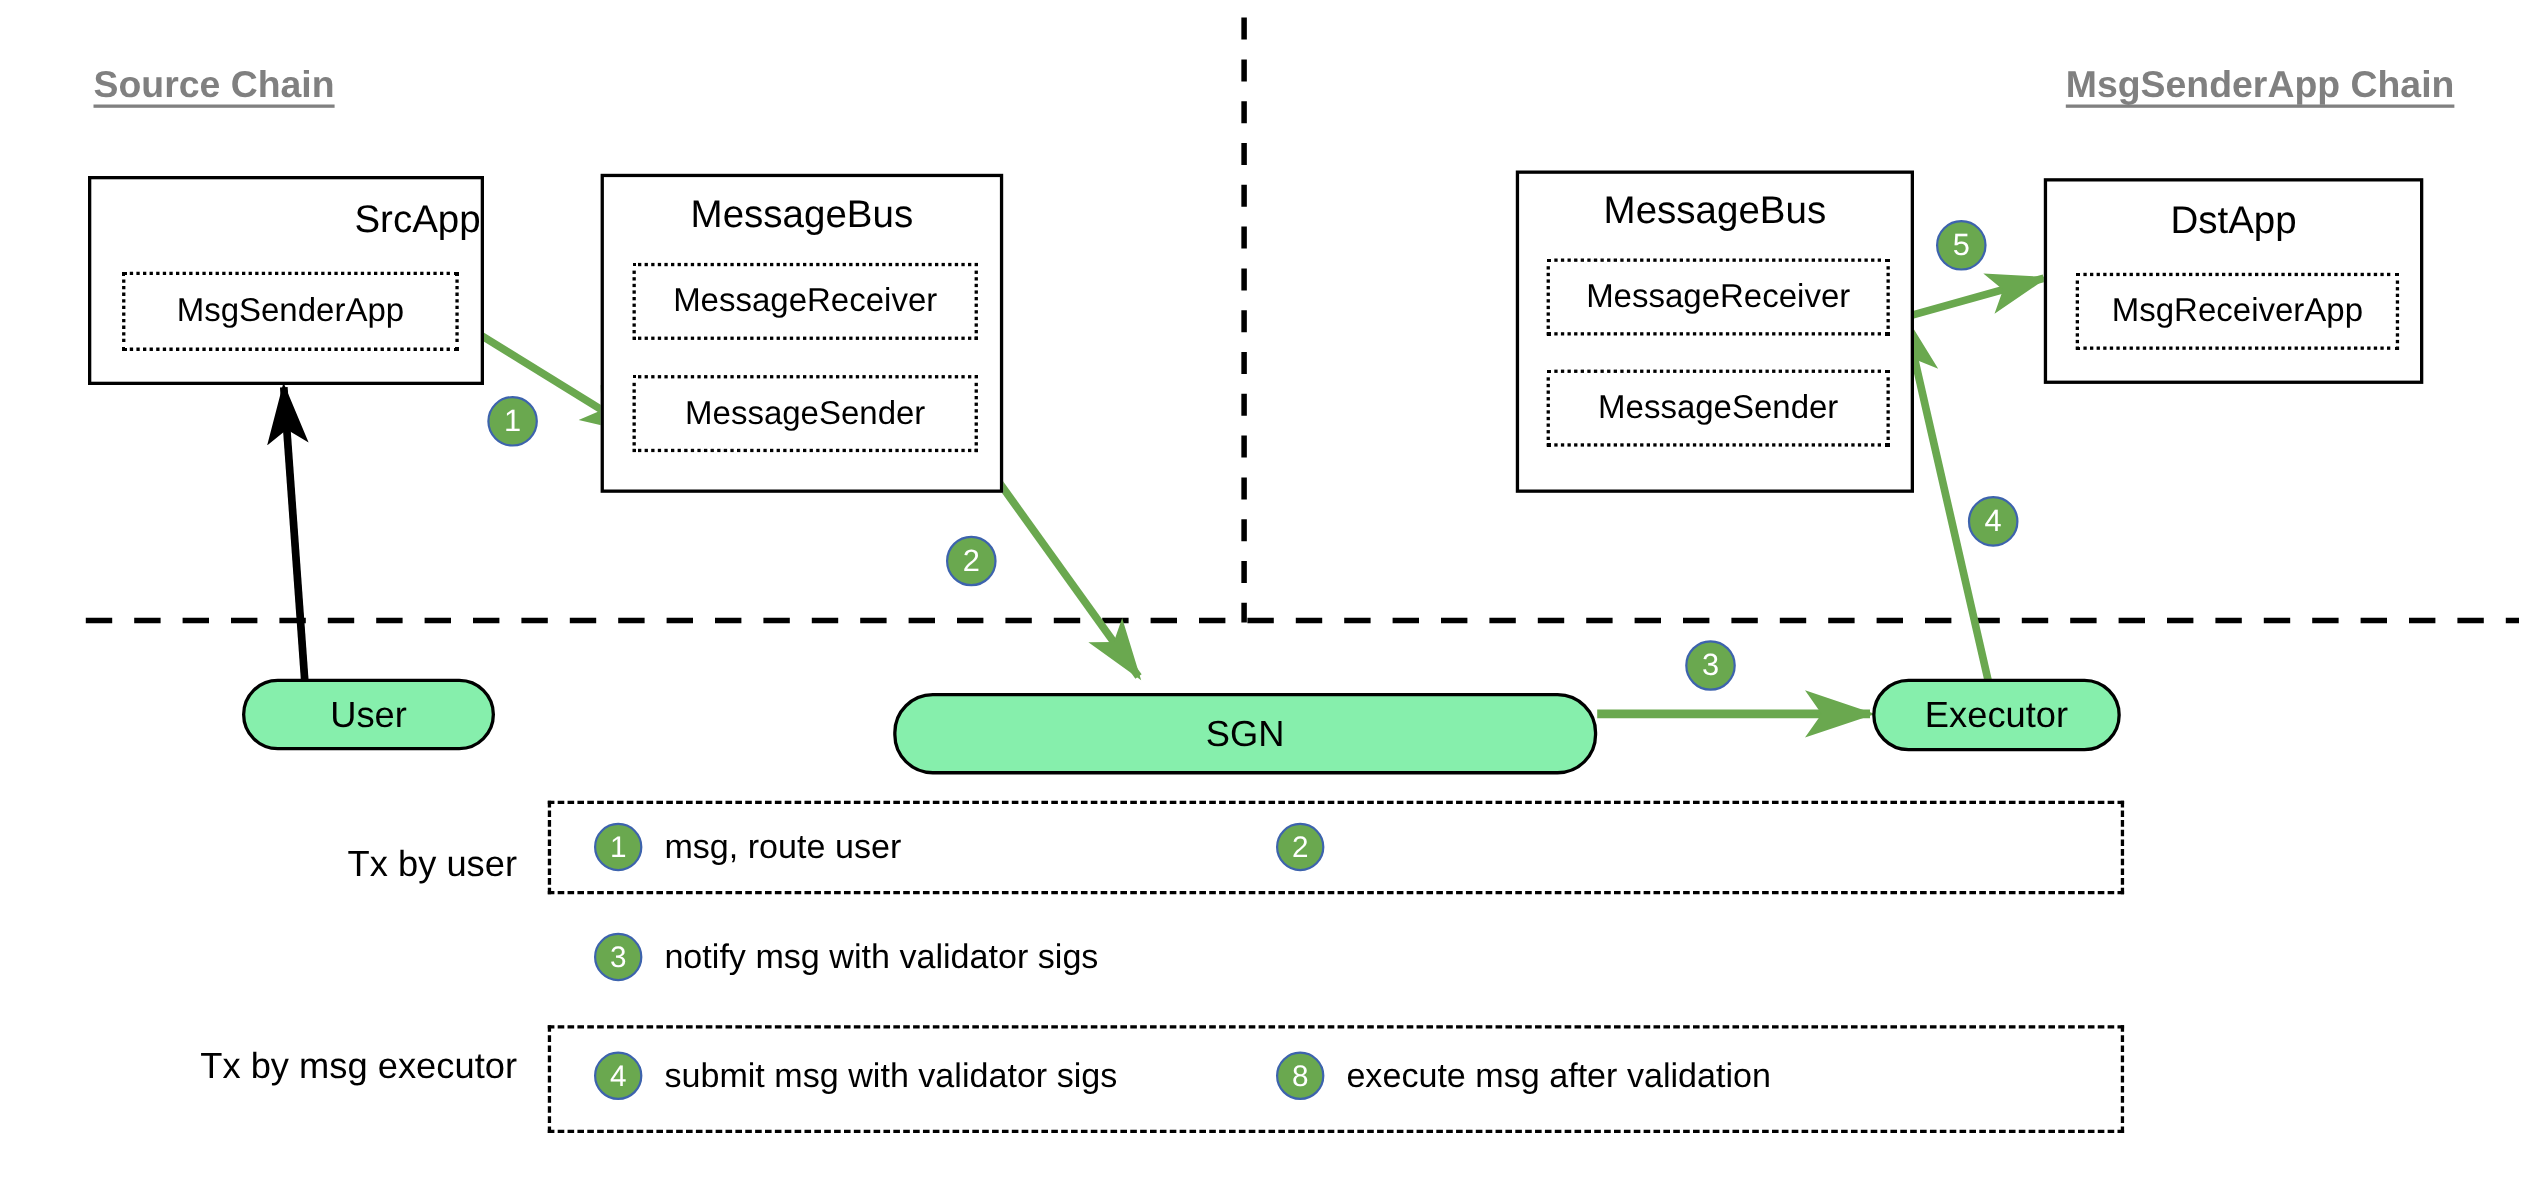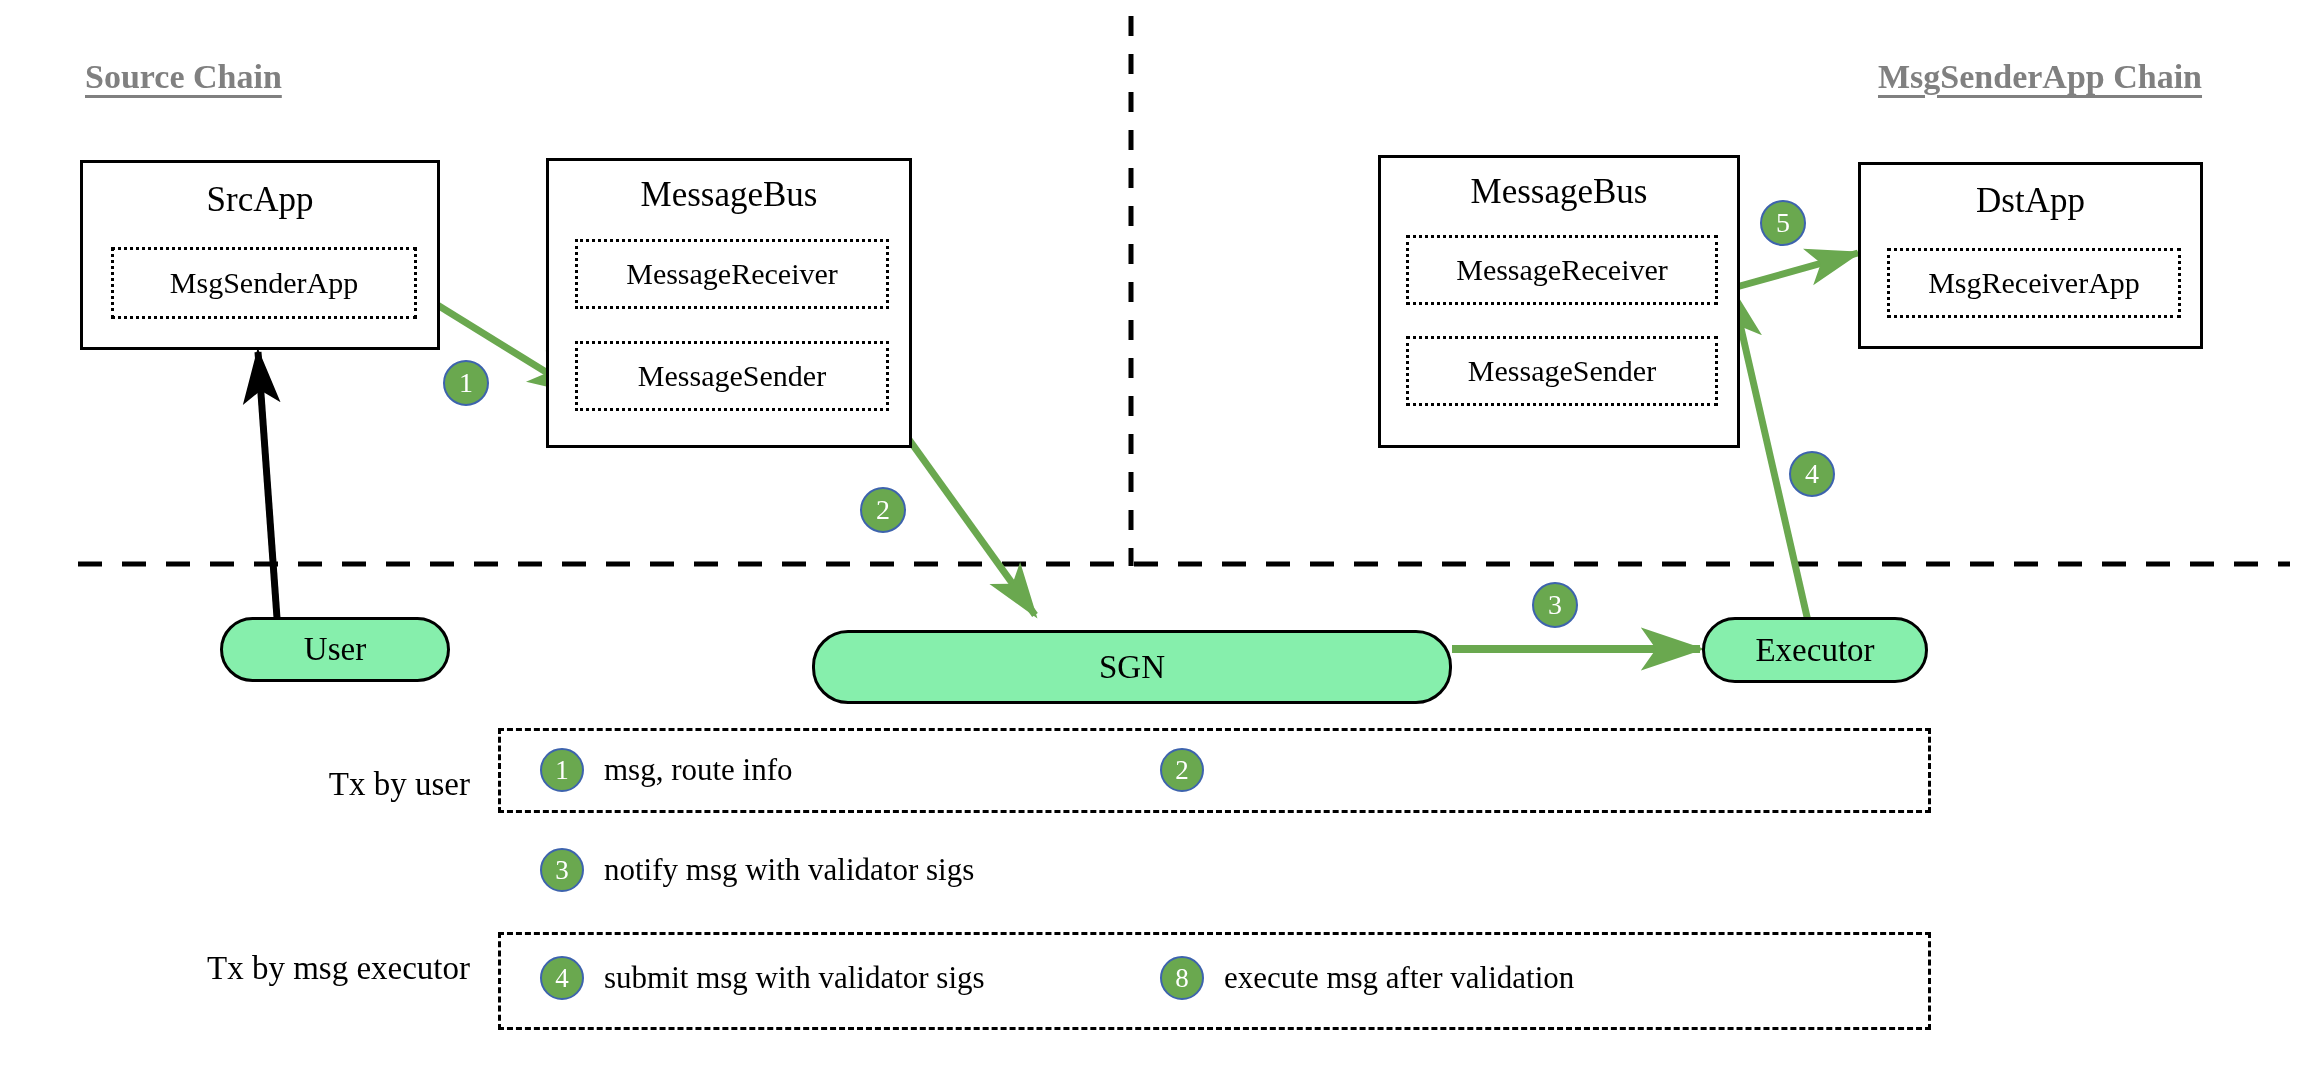--- a/index.html
+++ b/index.html
@@ -5,21 +5,21 @@
   html, body {
     margin: 0;
     padding: 0;
     background: #ffffff;
   }
   #stage {
     position: relative;
     width: 2304px;
     height: 1078px;
     background: #ffffff;
-    font-family: Liberation Serif, serif;
+    font-family: Liberation Sans, sans-serif;
     overflow: hidden;
   }
   #wires {
     position: absolute;
     left: 0;
     top: 0;
     width: 2304px;
     height: 1078px;
     pointer-events: none;
   }
@@ -164,21 +164,21 @@
     <line x1="1810" y1="630" x2="1732" y2="289" stroke="#6aa84f" stroke-width="7" marker-end="url(#arrow-green)"></line>
 
     <line x1="1722" y1="291" x2="1858" y2="253" stroke="#6aa84f" stroke-width="7" marker-end="url(#arrow-green)"></line>
   </svg>
 
   <div class="chain-title" style="left:85px; top:58px;">Source Chain</div>
 
   <div class="chain-title" style="left:1878px; top:58px;">MsgSenderApp Chain</div>
 
   <div class="cbox" style="left:80px; top:160px; width:360px; height:190px;">
-    <div class="cbox-title" style="top:17px;">SrcApp</div>
+    <div class="cbox-title" style="top:17px;text-align:right;">SrcApp</div>
     <div class="subbox" style="left:28px; top:84px; width:306px; height:72px;">
       <span>MsgSenderApp</span>
     </div>
   </div>
 
   <div class="cbox" style="left:546px; top:158px; width:366px; height:290px;">
     <div class="cbox-title" style="top:14px;">MessageBus</div>
     <div class="subbox" style="left:26px; top:78px; width:314px; height:70px;">
       <span>MessageReceiver</span>
     </div>
@@ -221,21 +221,21 @@
   <div class="badge badge-lg" style="left:1532px; top:582px;">3</div>
   <div class="badge badge-lg" style="left:1789px; top:451px;">4</div>
   <div class="badge badge-lg" style="left:1760px; top:200px;">5</div>
 
   <div class="legend-label" style="left:300px; top:766px; width:170px;">Tx by user</div>
 
   <div class="legend-box" style="left:498px; top:728px; width:1433px; height:85px;"></div>
 
   <div class="legend-item" style="left:540px; top:748px;">
     <span class="badge">1</span>
-    <span class="ltext">msg, route info</span>
+    <span class="ltext">msg, route user</span>
   </div>
 
   <div class="legend-item" style="left:1160px; top:748px;">
     <span class="badge">2</span>
   </div>
 
   <div class="legend-item" style="left:540px; top:848px;">
     <span class="badge">3</span>
     <span class="ltext">notify msg with validator sigs</span>
   </div>

